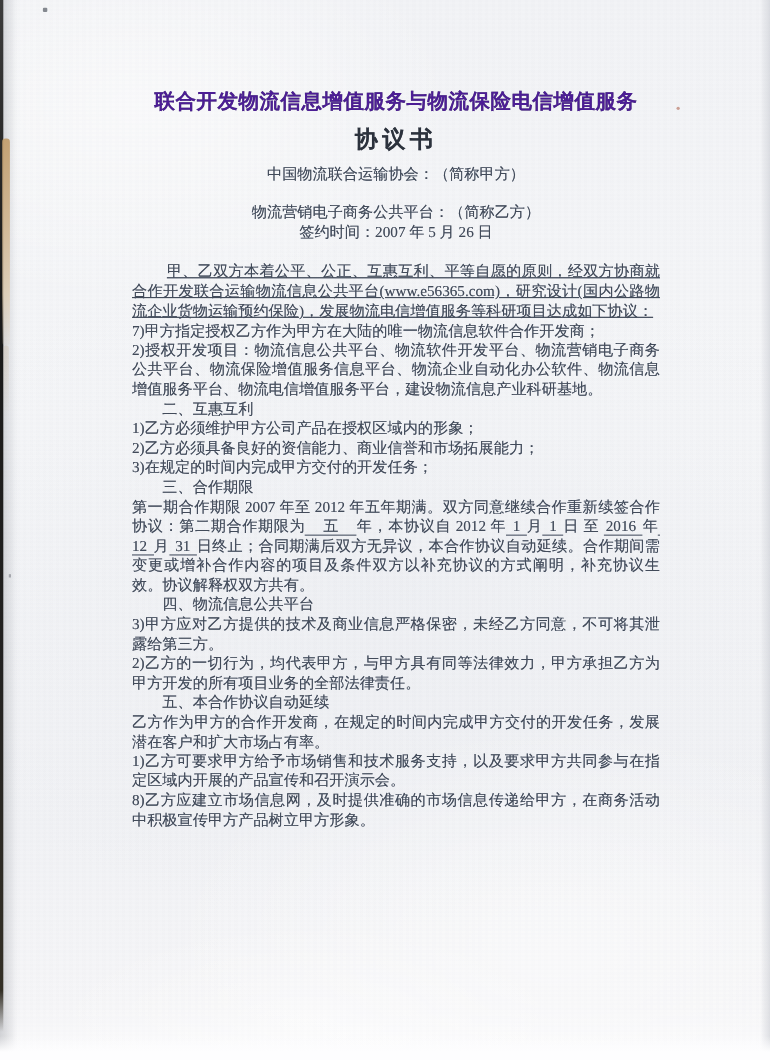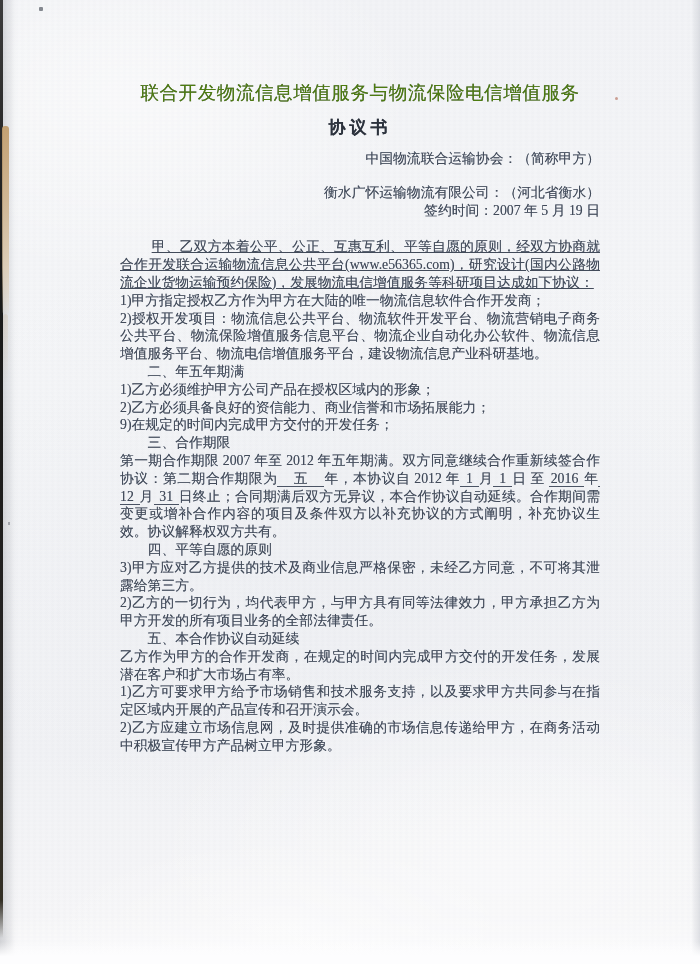--- a/index.html
+++ b/index.html
@@ -41,25 +41,25 @@
   .speck-c{position:absolute;left:8px;top:522px;width:2px;height:3px;background:#8a8d94;opacity:.7;}
 
   
   .doc{
     position:absolute;left:120px;top:82px;width:480px;
     color:#424b5a;font-size:13.8px;line-height:17.8px;
     text-align:justify;text-justify:inter-character;
     text-shadow:0 0 .5px rgba(62,72,94,.55);
   }
   .doc p{margin:0;}
-  .title{font-size:18.6px;line-height:21px;font-weight:normal;color:#4d7c0f;
+  .title{font-size:18.6px;line-height:21px;font-weight:bold;color:#4c1d95;
     text-align:center;letter-spacing:.5px;text-shadow:0 0 .6px rgba(40,46,58,.7);}
-  .subtitle{font-size:17px;line-height:21px;font-weight:bold;color:#2c323d;
+  .subtitle{font-size:21px;line-height:21px;font-weight:bold;color:#2c323d;
     text-align:center;letter-spacing:4px;margin-top:14px !important;text-shadow:0 0 .6px rgba(40,46,58,.7);}
-  .meta{text-align:right;}
+  .meta{text-align:center;}
   .party-a{margin-top:12px !important;}
   .party-b{margin-top:16px !important;}
   .sign-place{margin-top:20px !important;}
   .preamble{margin-top:19px !important;text-indent:2.3em;text-decoration:underline;}
   .hd{text-indent:2em;}
   .u{border-bottom:1px solid #4a5364;padding:0 2px;}
 </style>
 </head>
 <body>
 
@@ -73,37 +73,37 @@
 <div class="bottom-strip"></div>
 <div class="speck-a"></div>
 <div class="speck-b"></div>
 <div class="speck-c"></div>
 
 <div class="doc">
   <p class="title">联合开发物流信息增值服务与物流保险电信增值服务</p>
   <p class="subtitle">协议书</p>
 
   <p class="meta party-a">中国物流联合运输协会：（简称甲方）</p>
-  <p class="meta party-b">衡水广怀运输物流有限公司：（河北省衡水）</p>
-  <p class="meta sign-date">签约时间：2007 年 5 月 19 日</p>
+  <p class="meta party-b">物流营销电子商务公共平台：（简称乙方）</p>
+  <p class="meta sign-date">签约时间：2007 年 5 月 26 日</p>
 
   <p class="preamble">甲、乙双方本着公平、公正、互惠互利、平等自愿的原则，经双方协商就合作开发联合运输物流信息公共平台(www.e56365.com)，研究设计(国内公路物流企业货物运输预约保险)，发展物流电信增值服务等科研项目达成如下协议：</p>
 
-  <p class="item">1)甲方指定授权乙方作为甲方在大陆的唯一物流信息软件合作开发商；</p>
+  <p class="item">7)甲方指定授权乙方作为甲方在大陆的唯一物流信息软件合作开发商；</p>
   <p class="item">2)授权开发项目：物流信息公共平台、物流软件开发平台、物流营销电子商务公共平台、物流保险增值服务信息平台、物流企业自动化办公软件、物流信息增值服务平台、物流电信增值服务平台，建设物流信息产业科研基地。</p>
 
-  <p class="hd">二、年五年期满</p>
+  <p class="hd">二、互惠互利</p>
   <p class="item">1)乙方必须维护甲方公司产品在授权区域内的形象；</p>
   <p class="item">2)乙方必须具备良好的资信能力、商业信誉和市场拓展能力；</p>
-  <p class="item">9)在规定的时间内完成甲方交付的开发任务；</p>
+  <p class="item">3)在规定的时间内完成甲方交付的开发任务；</p>
 
   <p class="hd">三、合作期限</p>
   <p class="item"><span>第一期合作期限 2007 年至 2012 年五年期满。双方同意继续合作重新续签合作协议：第二期合作期限为</span><span class="u">　五　</span><span>年，本协议自 2012 年</span><span class="u"> 1 </span><span>月</span><span class="u"> 1 </span><span>日 至 </span><span class="u"> 2016 </span><span>年</span><span class="u"> 12 </span><span>月</span><span class="u"> 31 </span><span>日终止；合同期满后双方无异议，本合作协议自动延续。合作期间需变更或增补合作内容的项目及条件双方以补充协议的方式阐明，补充协议生效。协议解释权双方共有。</span></p>
 
-  <p class="hd">四、平等自愿的原则</p>
+  <p class="hd">四、物流信息公共平台</p>
   <p class="item">3)甲方应对乙方提供的技术及商业信息严格保密，未经乙方同意，不可将其泄露给第三方。</p>
   <p class="item">2)乙方的一切行为，均代表甲方，与甲方具有同等法律效力，甲方承担乙方为甲方开发的所有项目业务的全部法律责任。</p>
 
   <p class="hd">五、本合作协议自动延续</p>
   <p class="item">乙方作为甲方的合作开发商，在规定的时间内完成甲方交付的开发任务，发展潜在客户和扩大市场占有率。</p>
   <p class="item">1)乙方可要求甲方给予市场销售和技术服务支持，以及要求甲方共同参与在指定区域内开展的产品宣传和召开演示会。</p>
-  <p class="item">2)乙方应建立市场信息网，及时提供准确的市场信息传递给甲方，在商务活动中积极宣传甲方产品树立甲方形象。</p>
+  <p class="item">8)乙方应建立市场信息网，及时提供准确的市场信息传递给甲方，在商务活动中积极宣传甲方产品树立甲方形象。</p>
 </div>
 
 </body></html>

